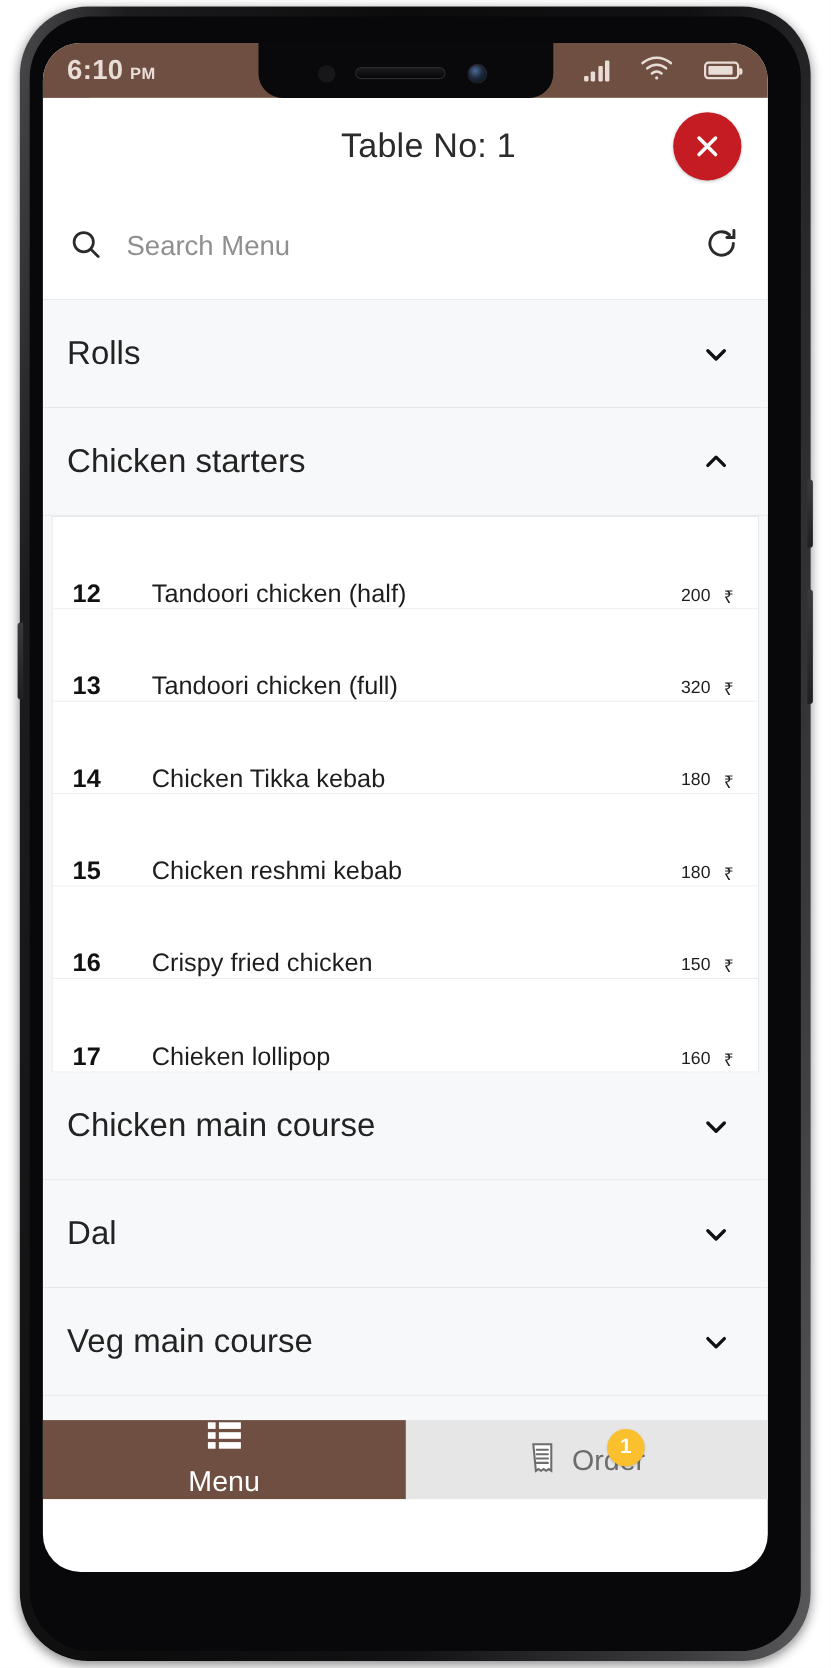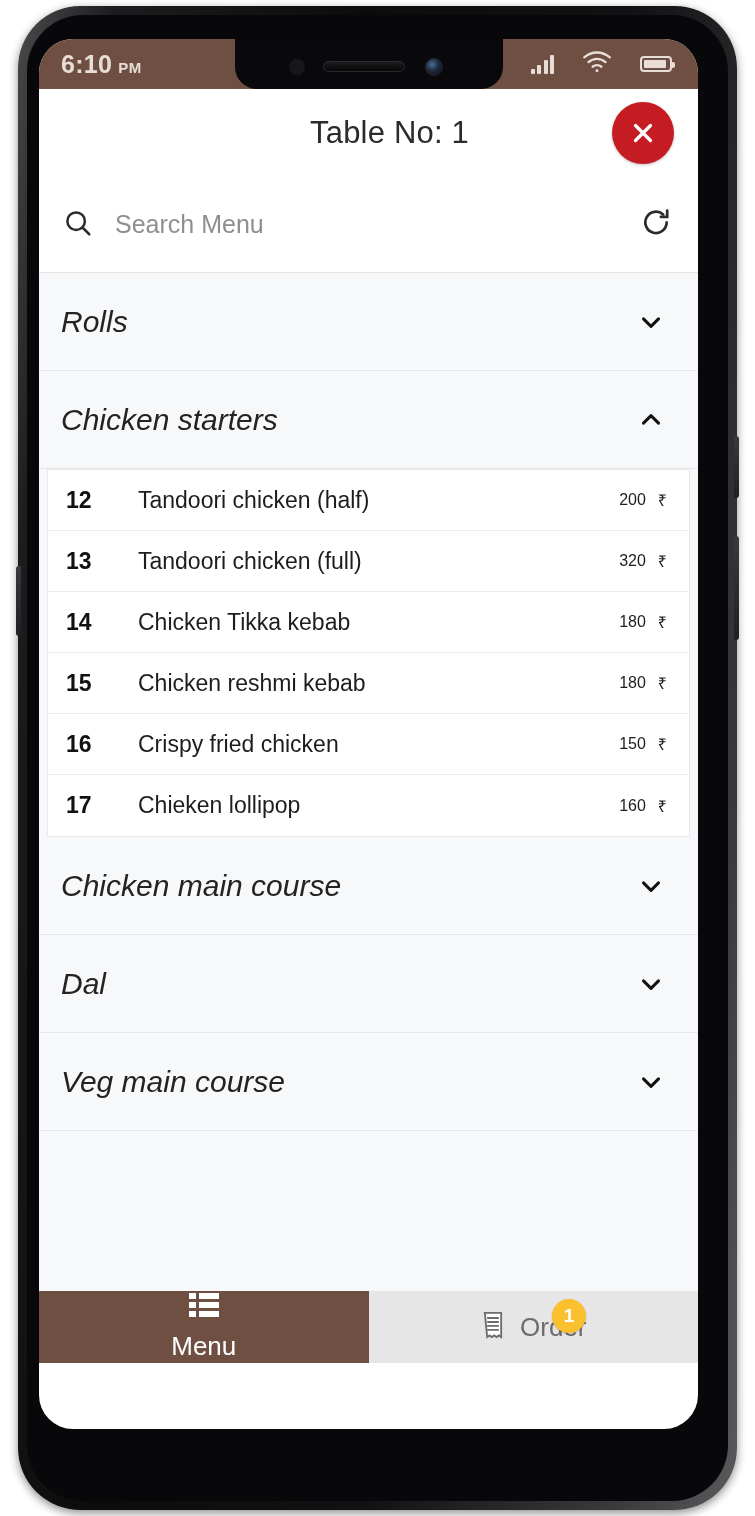--- a/index.html
+++ b/index.html
@@ -155,31 +155,31 @@
   }
   .cat-row {
     height: 98px;
     background: #f7f8f9;
     border-bottom: 1px solid #e7e8ea;
     display: flex; align-items: center;
     justify-content: space-between;
     padding: 0 32px 0 22px;
     cursor: pointer;
   }
-  .cat-label { font-size: 30px; color: #232323; font-weight: 400; font-style: italic; }
+  .cat-label { font-size: 30px; color: #232323; font-weight: 400; }
 
   .items {
     background: #ffffff;
     margin: 0 8px;
     border: 1px solid #e7e8ea;
     border-left: 1px solid #e7e8ea;
   }
   .item-row {
-    height: 61px;
-    display: flex; align-items: center;
+    height: 84px;
+    display: flex; align-items: flex-end;
     border-bottom: 1px solid #ededed;
     padding: 0 22px 0 18px;
     cursor: pointer;
     background: #fff;
   }
   .item-row:last-child { border-bottom: none; }
   .item-no {
     width: 72px; font-size: 23px; font-weight: bold; color: #111;
   }
   .item-name { flex: 1; font-size: 23px; color: #1d1d1d; }

